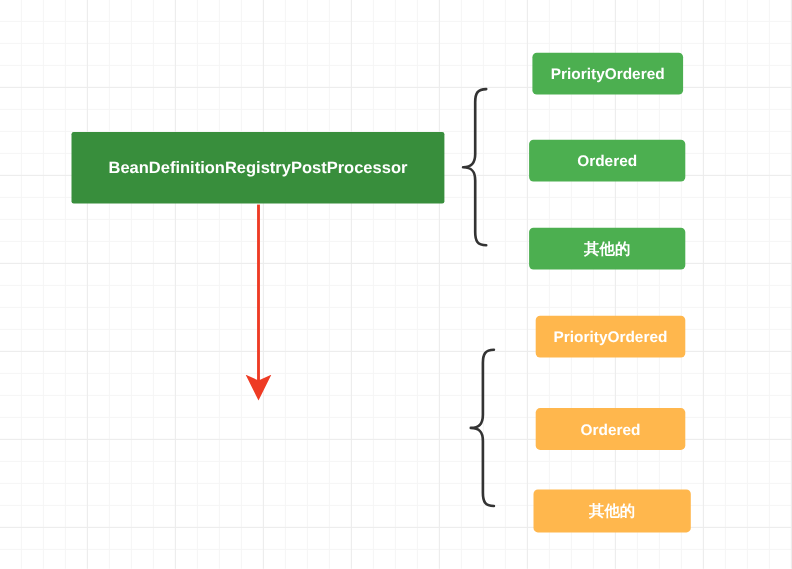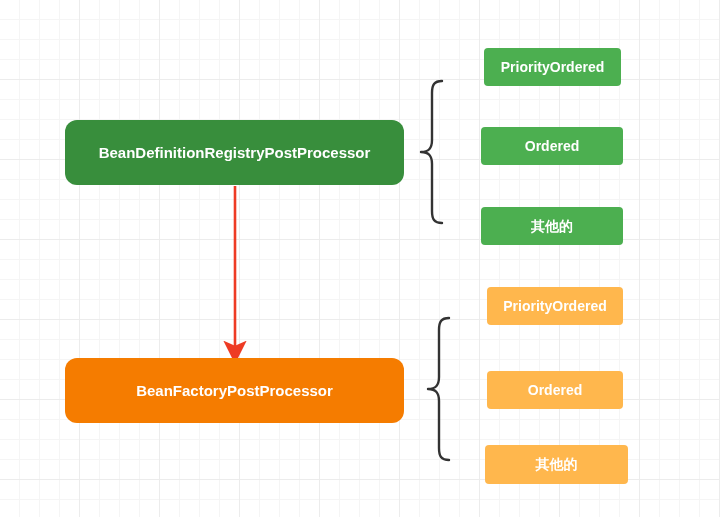--- a/index.html
+++ b/index.html
@@ -36,21 +36,21 @@
     box-sizing: border-box;
     color: #ffffff;
     text-align: center;
     line-height: 1.2;
     user-select: none;
   }
 
   .node-main {
     font-weight: bold;
     font-size: 15px;
-    border-radius: 12px;
+    border-radius: 2px;
   }
 
   .node-leaf {
     font-size: 14px;
     border-radius: 4px;
     font-weight: bold;
   }
 
   .main-green { background: #388E3C; }
   .main-orange { background: #F57C00; }
@@ -105,23 +105,20 @@
   </div>
 
   <div class="node node-leaf leaf-green" style="left:481px; top:127px; width:142px; height:38px;">
     <span>Ordered</span>
   </div>
 
   <div class="node node-leaf leaf-green" style="left:481px; top:207px; width:142px; height:38px;">
     <span>其他的</span>
   </div>
 
-  <div class="node node-main main-orange" style="left:65px; top:358px; width:339px; height:65px;">
-    <span>BeanFactoryPostProcessor</span>
-  </div>
 
   <svg class="brace" style="left:425px; top:315px; width:26px; height:148px;" viewBox="0 0 26 148" width="26" height="148">
     <path d="M24,3
              C16,3 14,7 14,15
              L14,62
              C14,70 11,74 3,74
              C11,74 14,78 14,86
              L14,133
              C14,141 16,145 24,145" fill="none" stroke="#333333" stroke-width="2.4" stroke-linecap="round" stroke-linejoin="round"></path>
   </svg>

